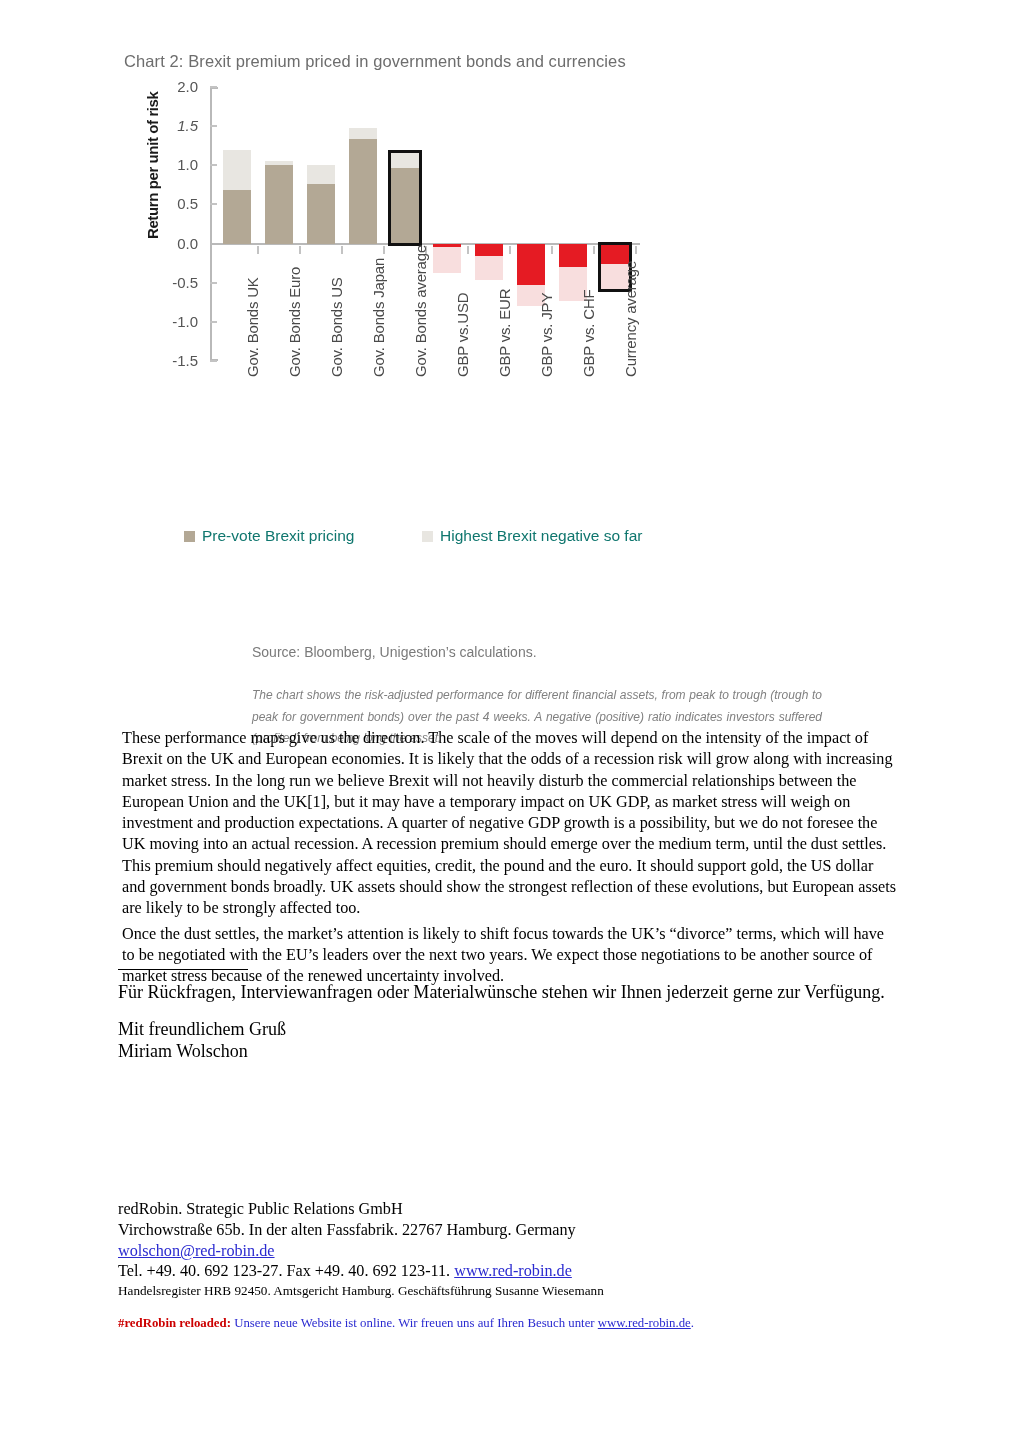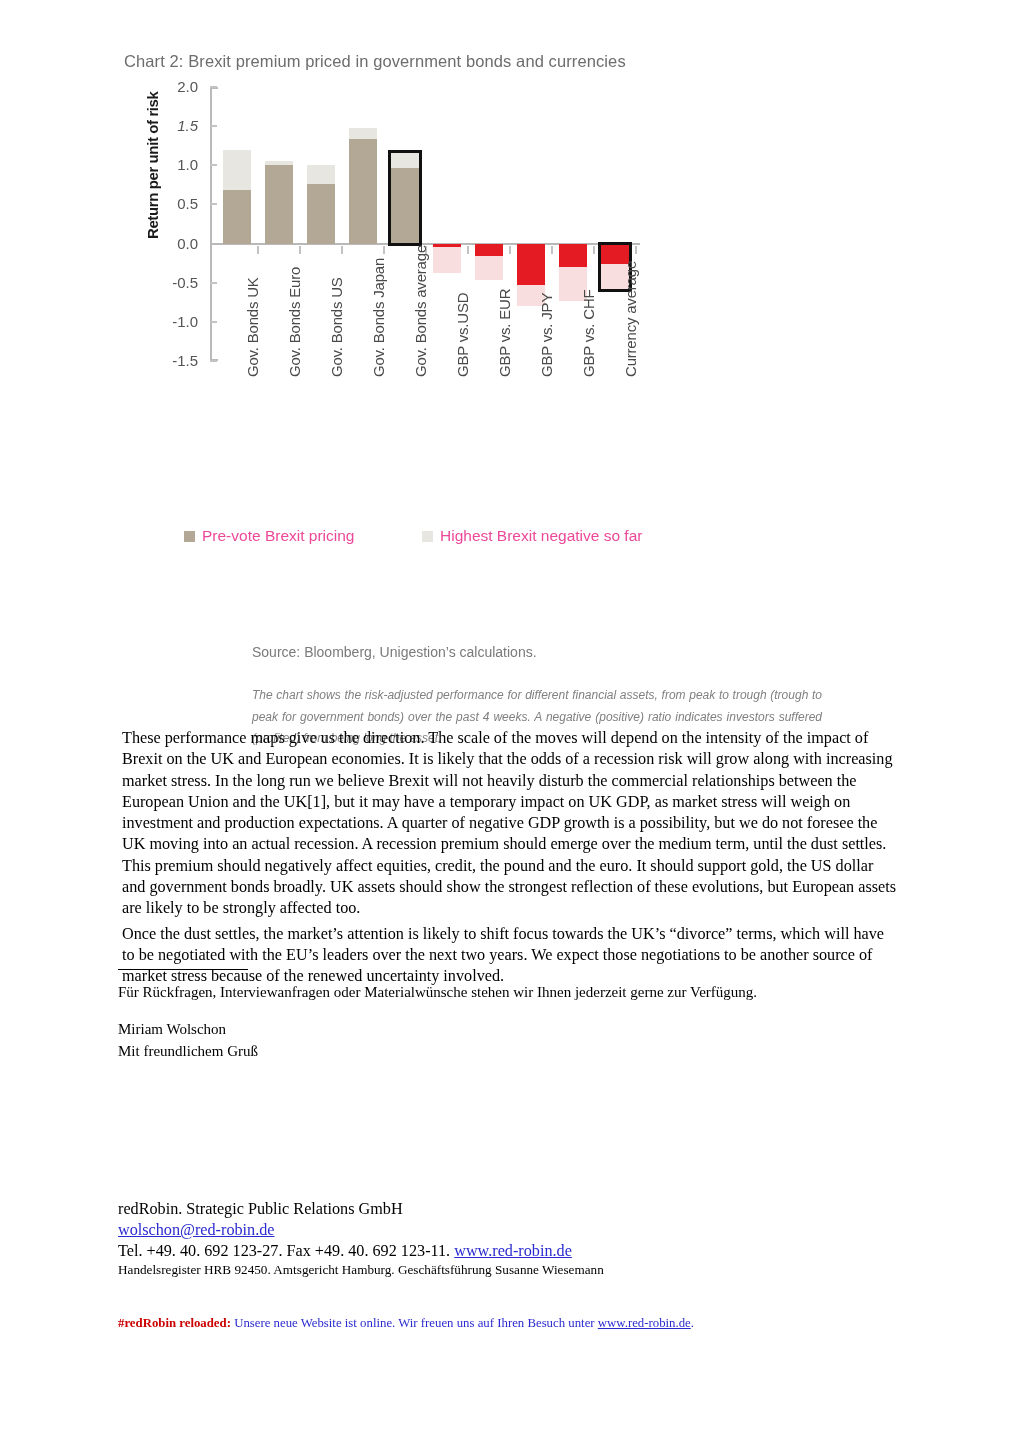--- a/index.html
+++ b/index.html
@@ -171,21 +171,21 @@
     gap: 7px;
   }
   .legend-swatch {
     width: 11px;
     height: 11px;
     display: inline-block;
   }
   .legend-text {
     font-family: "Liberation Sans", sans-serif;
     font-size: 15.5px;
-    color: #ec4899;
+    color: #0f766e;
     white-space: nowrap;
   }
 
   #source-note {
     position: absolute;
     left: 128px;
     top: 592px;
     font-family: "Liberation Sans", sans-serif;
     font-size: 14px;
     color: #7a7a7a;
@@ -224,21 +224,21 @@
     width: 130px;
     height: 1px;
     background: #000000;
   }
 
   #closing {
     position: absolute;
     left: 118px;
     top: 982px;
     width: 782px;
-    font-size: 15px;
+    font-size: 18px;
     line-height: 21.3px;
   }
   #closing .gap { height: 16px; }
 
   
   #footer {
     position: absolute;
     left: 118px;
     top: 1199px;
     width: 782px;
@@ -394,26 +394,27 @@
 <div id="body-text">
   <p>These performance maps give us the direction. The scale of the moves will depend on the intensity of the impact of Brexit on the UK and European economies. It is likely that the odds of a recession risk will grow along with increasing market stress. In the long run we believe Brexit will not heavily disturb the commercial relationships between the European Union and the UK[1], but it may have a temporary impact on UK GDP, as market stress will weigh on investment and production expectations. A quarter of negative GDP growth is a possibility, but we do not foresee the UK moving into an actual recession. A recession premium should emerge over the medium term, until the dust settles. This premium should negatively affect equities, credit, the pound and the euro. It should support gold, the US dollar and government bonds broadly. UK assets should show the strongest reflection of these evolutions, but European assets are likely to be strongly affected too.</p>
   <p>Once the dust settles, the market’s attention is likely to shift focus towards the UK’s “divorce” terms, which will have to be negotiated with the EU’s leaders over the next two years. We expect those negotiations to be another source of market stress because of the renewed uncertainty involved.</p>
 </div>
 
 <div id="divider"></div>
 
 <div id="closing">
   <div>Für Rückfragen, Interviewanfragen oder Materialwünsche stehen wir Ihnen jederzeit gerne zur Verfügung.</div>
   <div class="gap"></div>
+  <div>Mit freundlichem Gruß</div>
   <div>Miriam Wolschon</div>
-  <div>Mit freundlichem Gruß</div>
 </div>
 
 <div id="footer">
   <div>redRobin. Strategic Public Relations GmbH</div>
+  <div>Virchowstraße 65b. In der alten Fassfabrik. 22767 Hamburg. Germany</div>
   <div><a href="#" class="link">wolschon@red-robin.de</a></div>
   <div><span>Tel. +49. 40. 692 123-27. Fax +49. 40. 692 123-11. </span><a href="#" class="link">www.red-robin.de</a></div>
   <div class="fine">Handelsregister HRB 92450. Amtsgericht Hamburg. Geschäftsführung Susanne Wiesemann</div>
 </div>
 
 <div id="reloaded">
   <div>
     <span class="tag">#redRobin reloaded:</span><span class="reload-body"> Unsere neue Website ist online. Wir freuen uns auf Ihren Besuch unter </span><a href="#" class="reload-link">www.red-robin.de</a><span class="reload-body">.</span>
   </div>
 </div>

